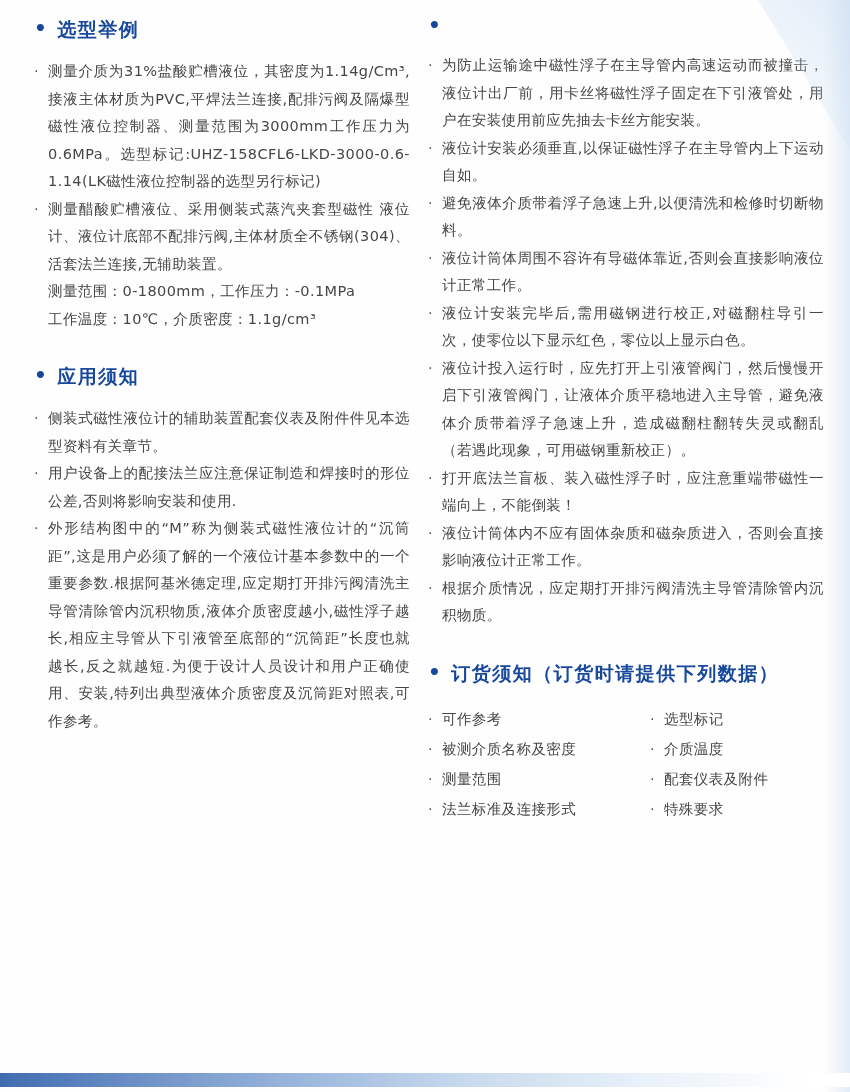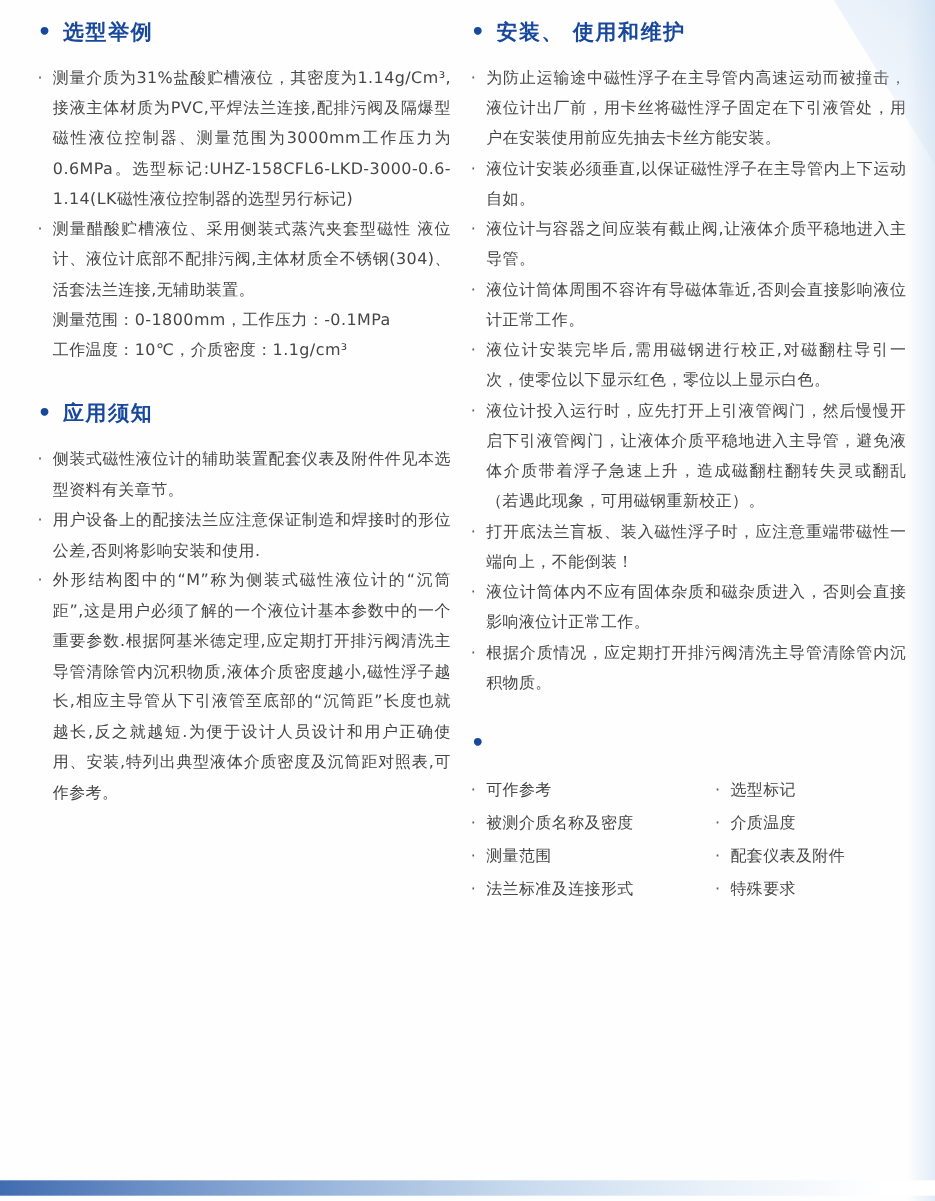--- a/index.html
+++ b/index.html
@@ -110,34 +110,33 @@
         </div>
       </div>
 
     </div>
 
     <div class="col-right">
 
       <div class="section">
         <div class="section-title">
           <span class="dot">•</span>
-          <span>安装、 使用和维护</span>
         </div>
 
         <div class="item">
           <span class="marker">·</span>
           <span class="itext">为防止运输途中磁性浮子在主导管内高速运动而被撞击，液位计出厂前，用卡丝将磁性浮子固定在下引液管处，用户在安装使用前应先抽去卡丝方能安装。</span>
         </div>
         <div class="item">
           <span class="marker">·</span>
           <span class="itext">液位计安装必须垂直,以保证磁性浮子在主导管内上下运动自如。</span>
         </div>
         <div class="item">
           <span class="marker">·</span>
-          <span class="itext">液位计与容器之间应装有截止阀,让液体介质平稳地进入主导管。</span>
+          <span class="itext">避免液体介质带着浮子急速上升,以便清洗和检修时切断物料。</span>
         </div>
         <div class="item">
           <span class="marker">·</span>
           <span class="itext">液位计筒体周围不容许有导磁体靠近,否则会直接影响液位计正常工作。</span>
         </div>
         <div class="item">
           <span class="marker">·</span>
           <span class="itext">液位计安装完毕后,需用磁钢进行校正,对磁翻柱导引一次，使零位以下显示红色，零位以上显示白色。</span>
         </div>
         <div class="item">
@@ -154,20 +153,21 @@
         </div>
         <div class="item">
           <span class="marker">·</span>
           <span class="itext">根据介质情况，应定期打开排污阀清洗主导管清除管内沉积物质。</span>
         </div>
       </div>
 
       <div class="section">
         <div class="section-title mt-lg">
           <span class="dot">•</span>
+          <span>订货须知（订货时请提供下列数据）</span>
         </div>
 
         <div class="order-grid">
           <div class="item">
             <span class="marker">·</span>
             <span class="itext">可作参考</span>
           </div>
           <div class="item">
             <span class="marker">·</span>
             <span class="itext">选型标记</span>

